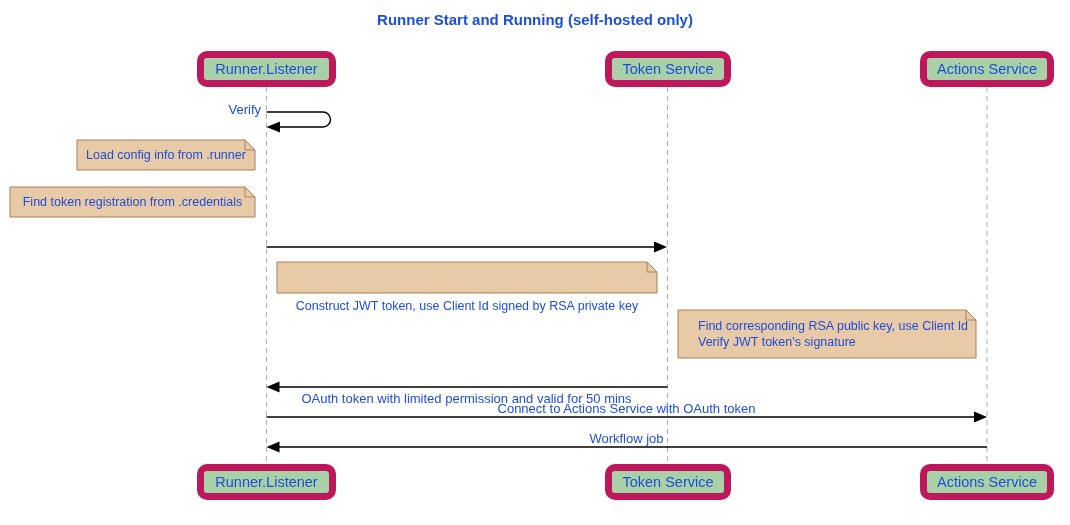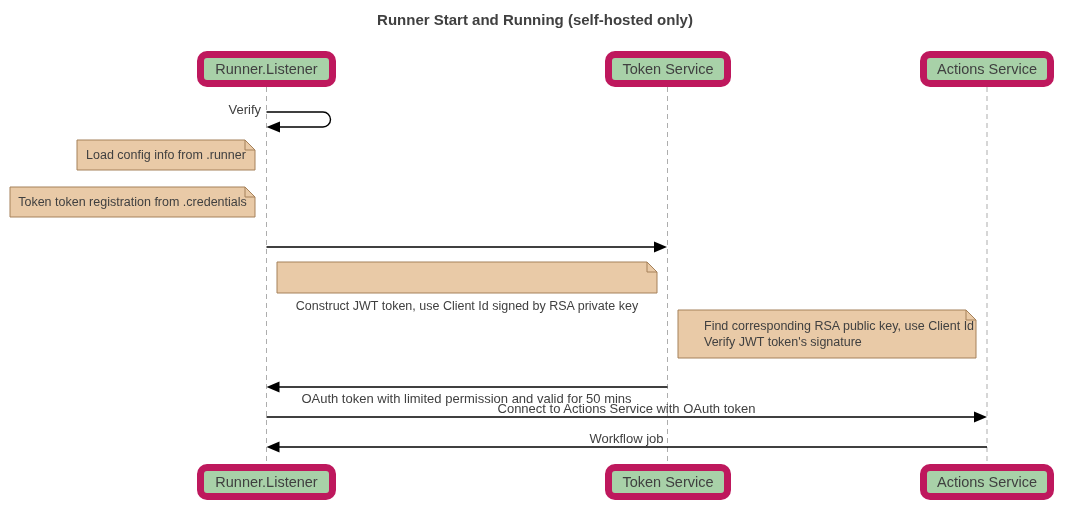--- a/index.html
+++ b/index.html
@@ -1,18 +1,18 @@
 <!DOCTYPE html>
 <html><head>
 <meta charset="utf-8">
 <style>
   html,body { margin:0; padding:0; background:#ffffff; }
   .diagram {
     position:relative; width:1070px; height:525px;
-    font-family:"Liberation Sans", sans-serif; color:#404040;
+    font-family:"Liberation Sans", sans-serif; color:#1d4ed8;
     background:#ffffff; overflow:hidden;
   }
   .layer { position:absolute; left:0; top:0; width:1070px; height:525px; }
 
   .title {
     position:absolute; left:0; top:11px; width:1070px;
     text-align:center; font-size:15px; font-weight:bold;
   }
 
   .pbox {
@@ -30,21 +30,21 @@
     position:absolute; font-size:13px; text-align:right; height:14px;
     line-height:14px; white-space:nowrap;
   }
 
   .note-text {
     position:absolute; font-size:12.5px; display:flex; box-sizing:border-box;
     align-items:center; justify-content:center; text-align:left;
     line-height:16px;
   }
   .note-text.left {
-    justify-content:flex-start; text-align:left; padding-left:26px;
+    justify-content:flex-start; text-align:left; padding-left:20px;
     white-space:pre-line; align-items:center;
   }
 
   svg line.msg, svg path.msg { stroke:#000; stroke-width:1.4; fill:none; }
   svg .head { fill:#000; stroke:none; }
   svg .lifeline { stroke:#adadad; stroke-width:1; stroke-dasharray:5,4; }
   svg .note-shape { fill:#e9caa7; stroke:#a5815a; stroke-width:1; }
   svg .note-fold { fill:none; stroke:#a5815a; stroke-width:1; }
 </style>
 </head>
@@ -107,18 +107,18 @@
   <div class="pbox" style="left:920px; top:464px; width:134px;">
     <span>Actions Service</span>
   </div>
 
   <div class="start-label" style="left:181px; top:103px; width:80px;">Verify</div>
   <div class="msg-label" style="left:266px; top:372px; width:401px;margin-top:20px;">OAuth token with limited permission and valid for 50 mins</div>
   <div class="msg-label" style="left:266px; top:402px; width:721px;">Connect to Actions Service with OAuth token</div>
   <div class="msg-label" style="left:266px; top:432px; width:721px;">Workflow job</div>
 
   <div class="note-text" style="left:77px; top:140px; width:178px; height:30px;">Load config info from .runner</div>
-  <div class="note-text" style="left:10px; top:187px; width:245px; height:30px;">Token token registration from .credentials</div>
+  <div class="note-text" style="left:10px; top:187px; width:245px; height:30px;">Find token registration from .credentials</div>
   <div class="note-text" style="left:277px; top:262px; width:380px; height:31px;margin-top:28px;">Construct JWT token, use Client Id signed by RSA private key</div>
   <div class="note-text left" style="left:678px; top:310px; width:298px; height:48px;">Find corresponding RSA public key, use Client Id
 Verify JWT token's signature</div>
 
 </div>
 
 </body></html>

